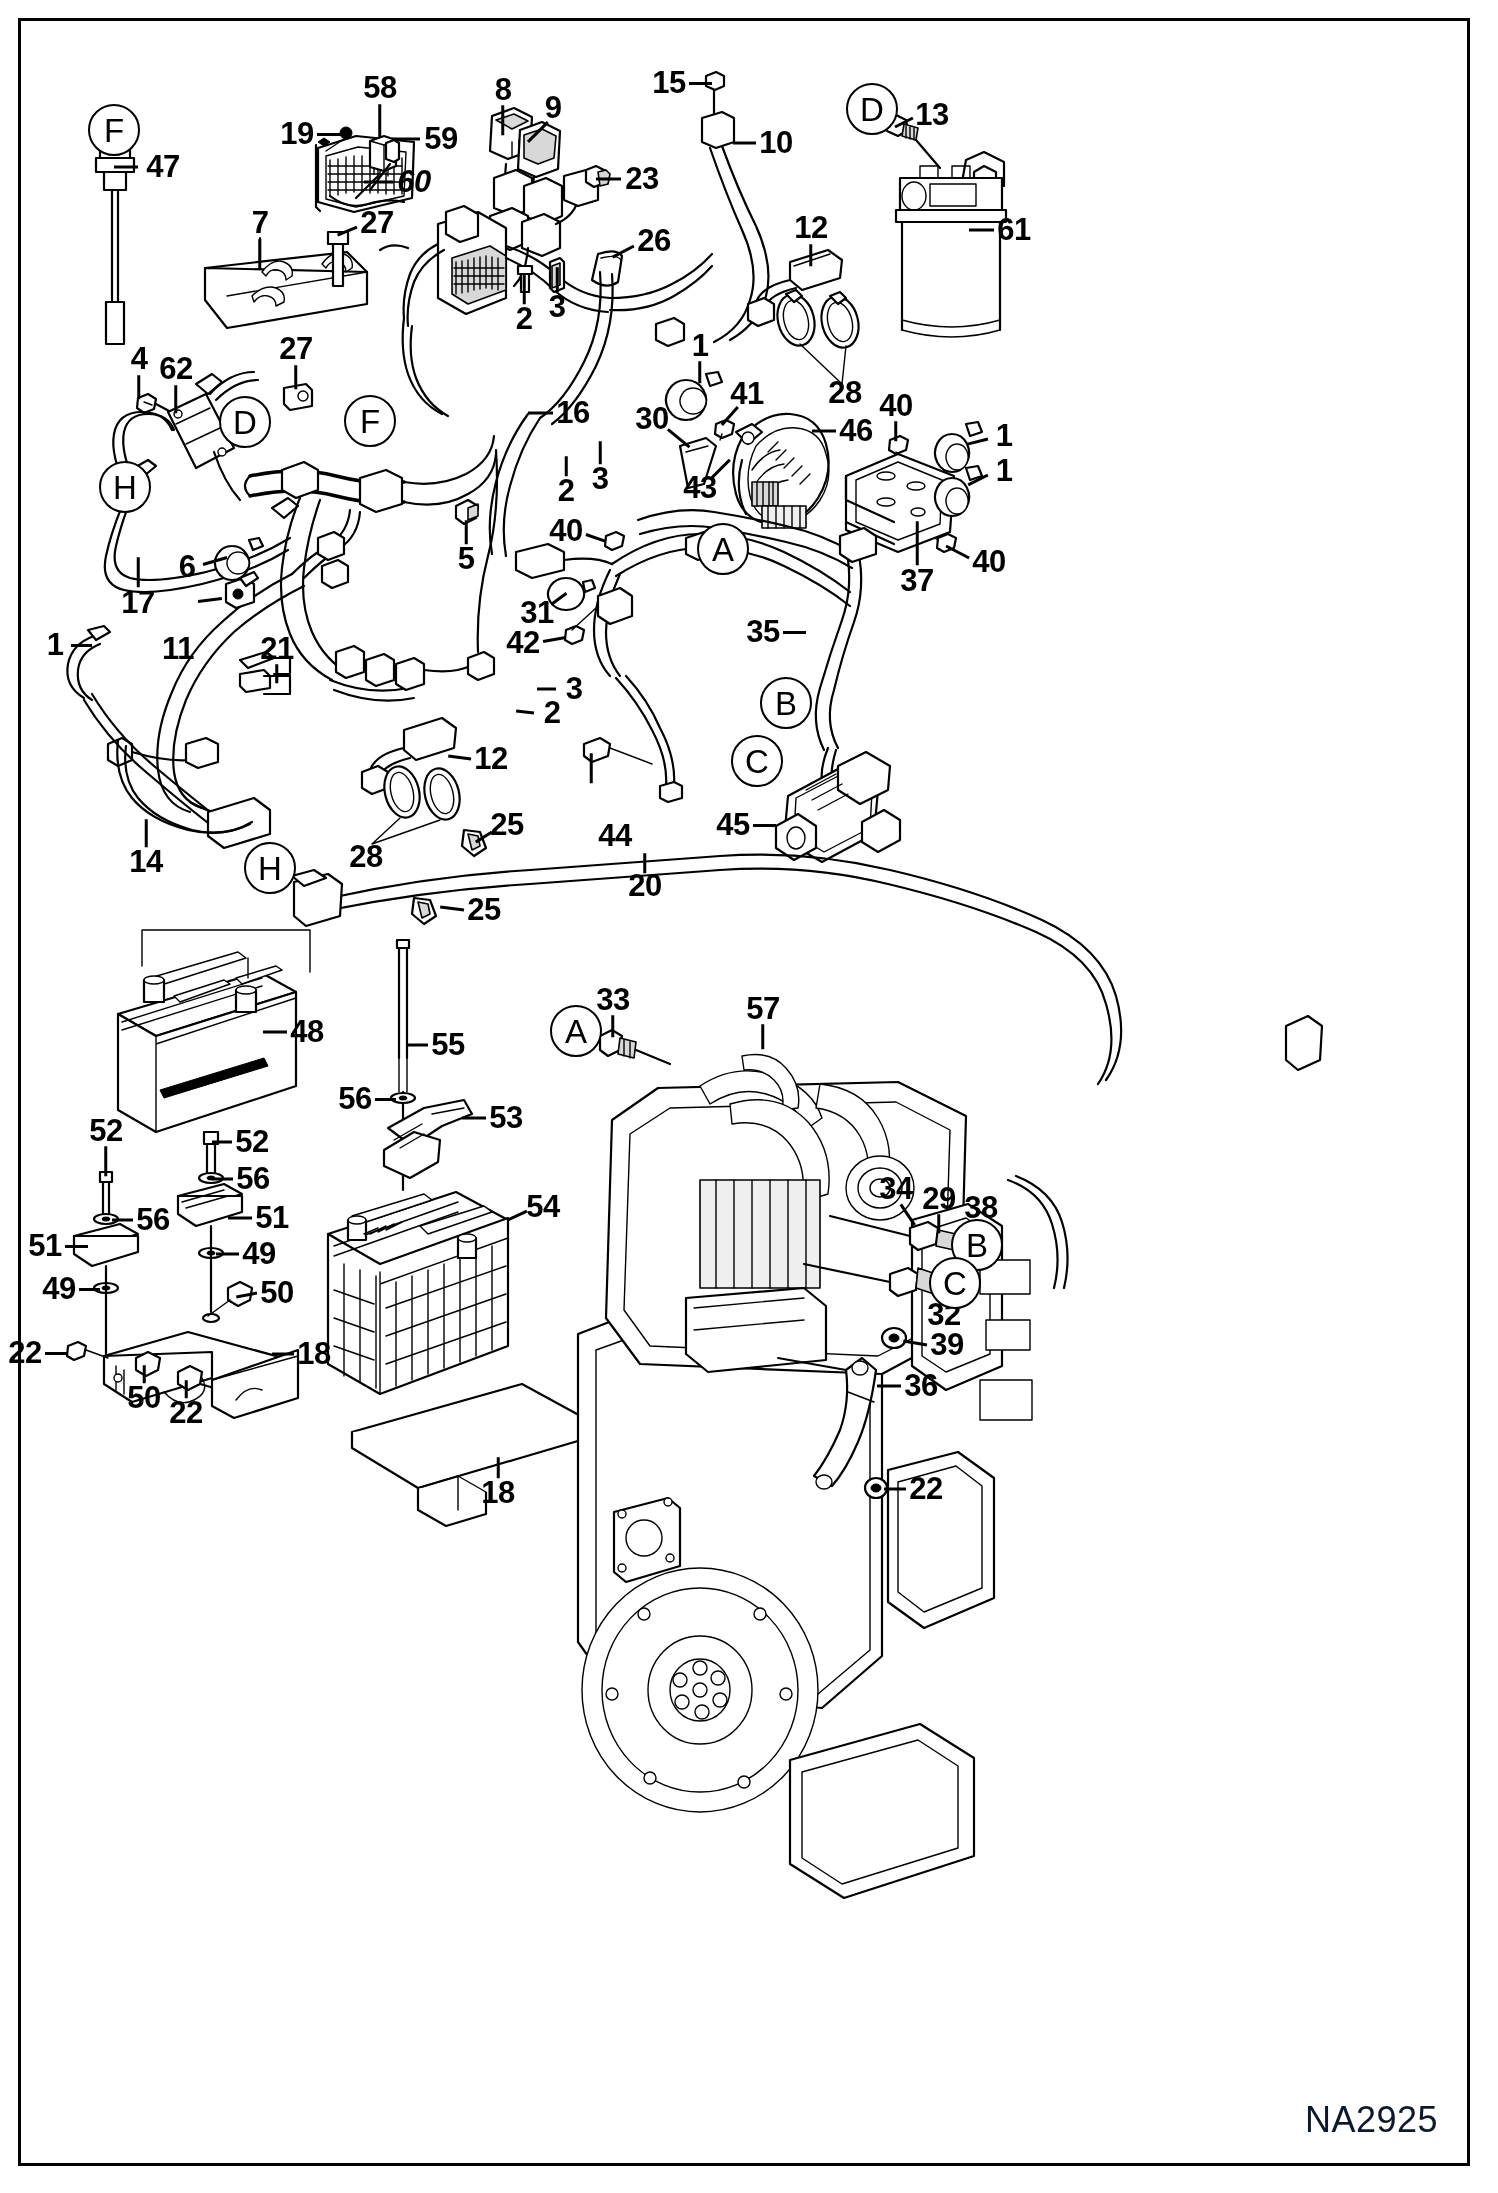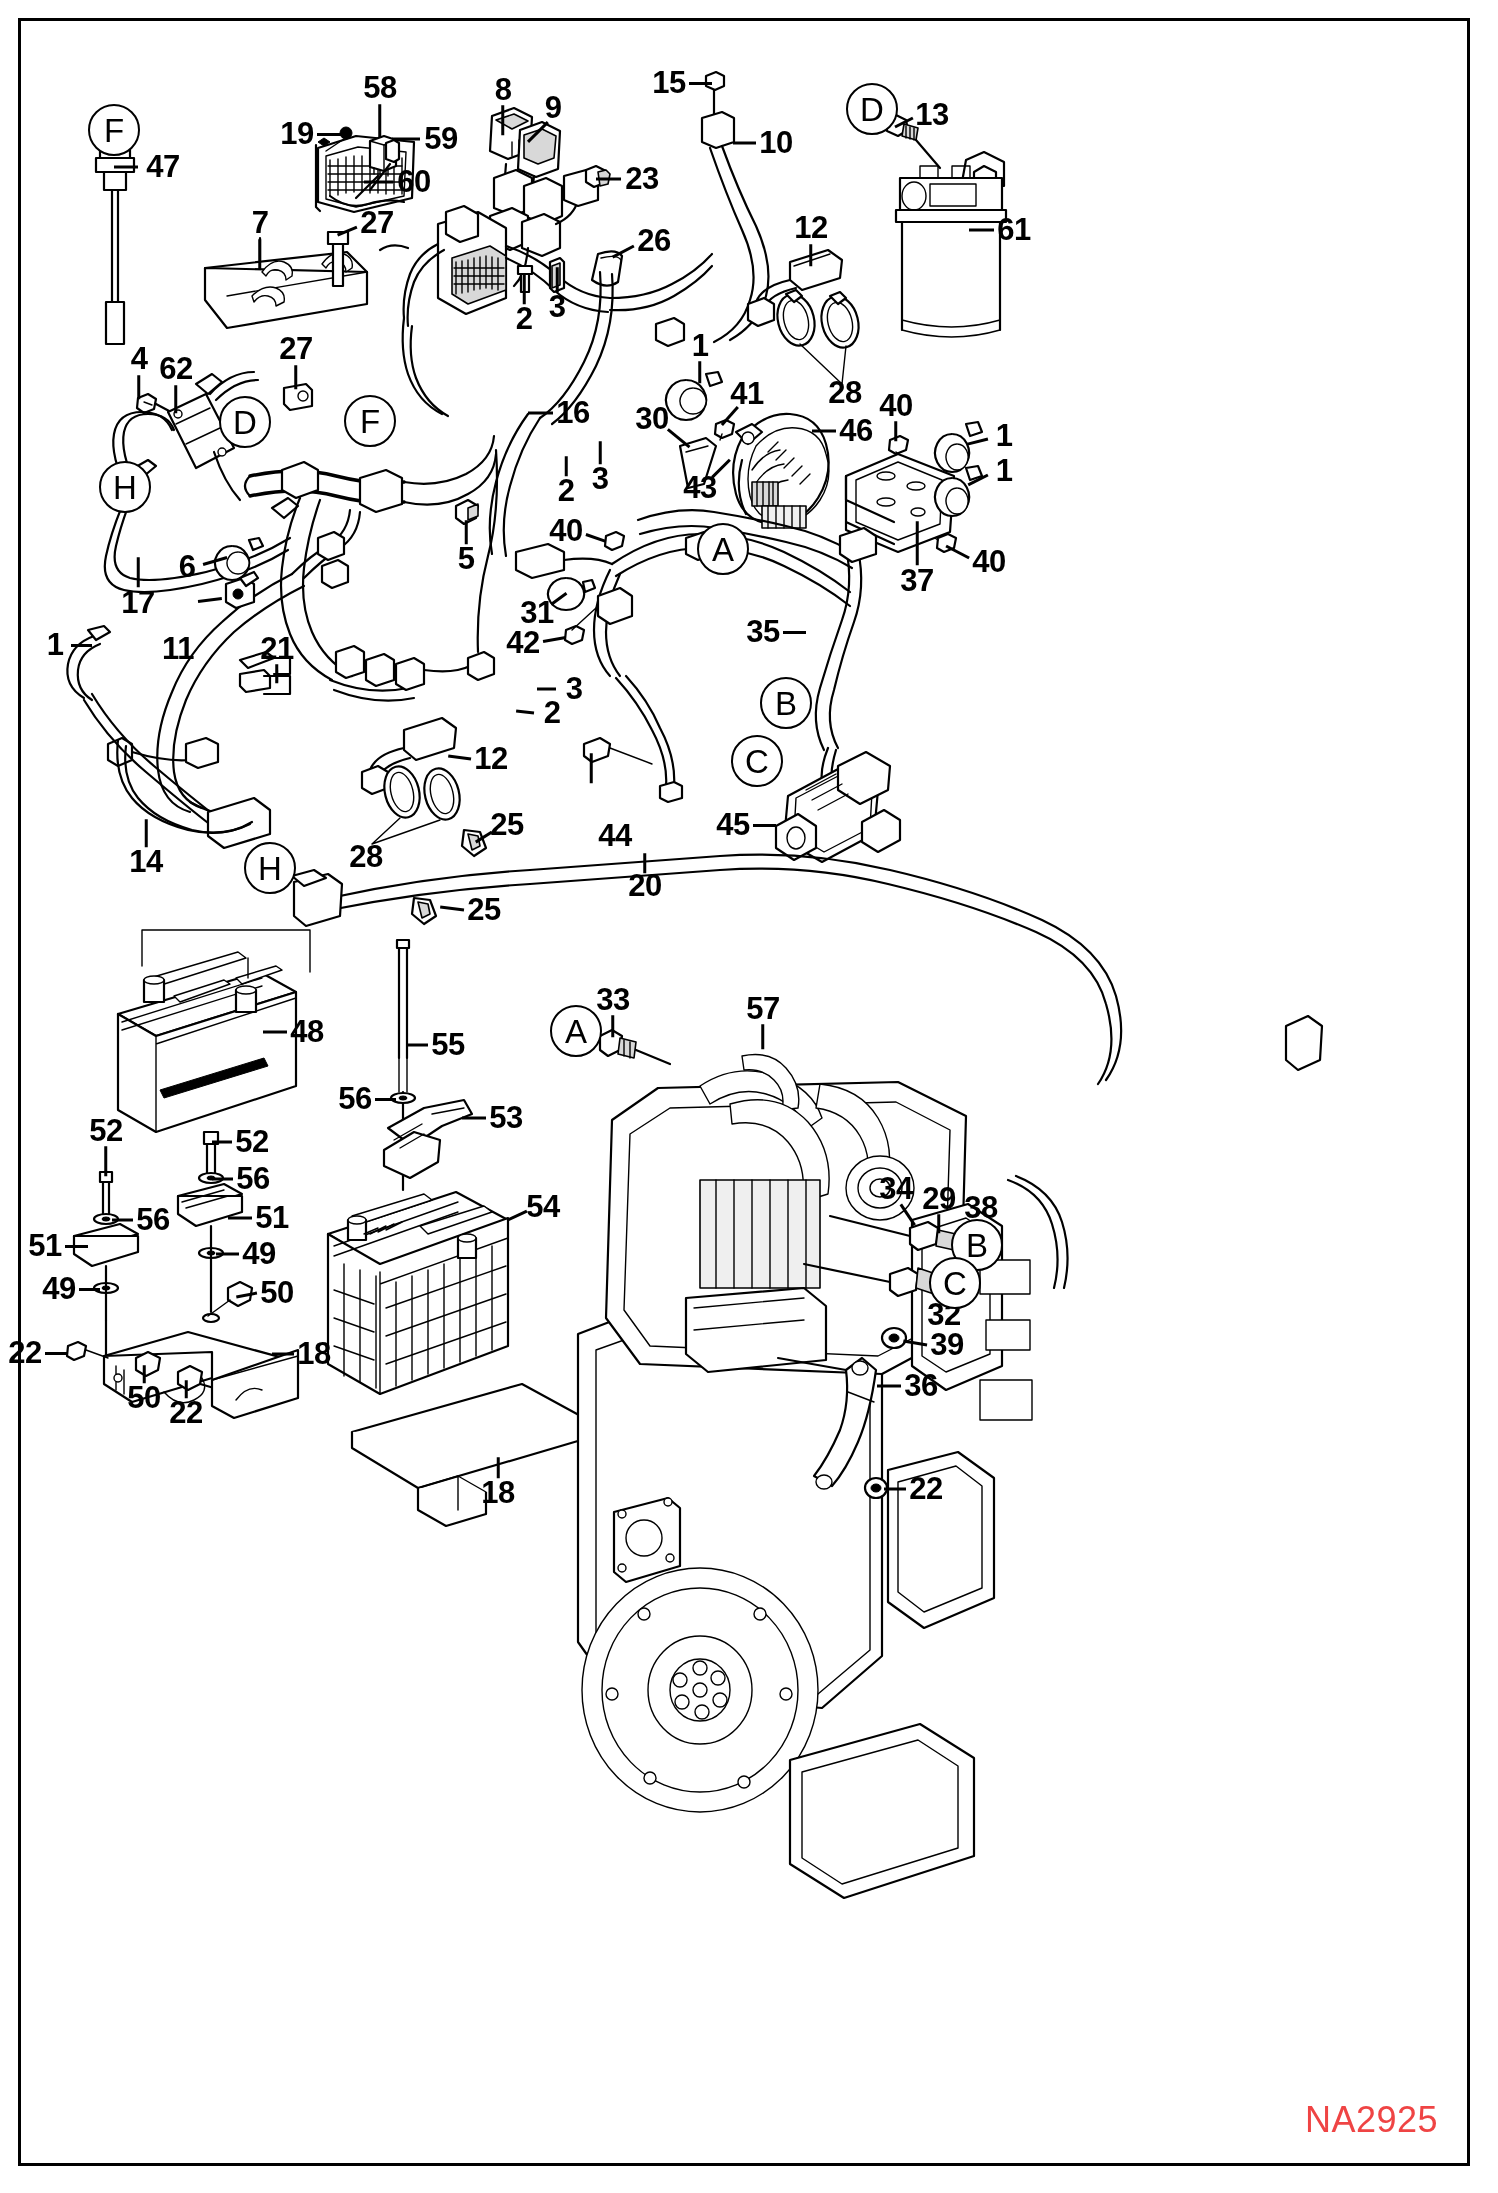--- a/index.html
+++ b/index.html
@@ -52,21 +52,21 @@
     background:#000;
     transform-origin:0 50%;
     height:2.5px;
   }
   
   #dwgno{
     position:absolute;
     right:60px;bottom:52px;
     font-family:"Liberation Sans", sans-serif;
     font-size:36px;
-    color:#ef4444;
+    color:#0f172a;
     letter-spacing:0.5px;
   }
   
   #art{position:absolute;left:0;top:0;width:1498px;height:2193px;pointer-events:none;}
   #art .ln{fill:none;stroke:#000;stroke-width:2.2;stroke-linecap:round;stroke-linejoin:round;}
   #art .lnT{fill:none;stroke:#000;stroke-width:1.4;stroke-linecap:round;stroke-linejoin:round;}
   #art .lnH{fill:none;stroke:#000;stroke-width:3.4;stroke-linecap:round;stroke-linejoin:round;}
   #art .fl{fill:#000;stroke:#000;stroke-width:1;}
   #art .wh{fill:#fff;stroke:#000;stroke-width:2.2;stroke-linejoin:round;}
   #art .whT{fill:#fff;stroke:#000;stroke-width:1.4;stroke-linejoin:round;}
@@ -710,21 +710,21 @@
   <div id="callout-layer">
       <div class="leader" style="left: 138px; top: 166px; width: 24px; transform: rotate(180deg);"></div>
       <div class="lbl" style="left: 163px; top: 166px;">47</div>
       <div class="leader" style="left: 380px; top: 103px; width: 33px; transform: rotate(90deg);"></div>
       <div class="lbl" style="left: 380px; top: 87px;">58</div>
       <div class="leader" style="left: 317px; top: 133px; width: 28px; transform: rotate(0deg);"></div>
       <div class="lbl" style="left: 297px; top: 133px;">19</div>
       <div class="leader" style="left: 420px; top: 138px; width: 28px; transform: rotate(180deg);"></div>
       <div class="lbl" style="left: 441px; top: 138px;">59</div>
       <div class="leader" style="left: 393px; top: 181px; width: 29px; transform: rotate(180deg);"></div>
-      <div class="lbl" style="left: 414px; top: 181px;">60</div>
+      <div class="lbl" style="left: 414px; top: 181px; font-style: italic;">60</div>
       <div class="leader" style="left: 503px; top: 104px; width: 30px; transform: rotate(90deg);"></div>
       <div class="lbl" style="left: 503px; top: 89px;">8</div>
       <div class="leader" style="left: 548px; top: 121px; width: 28.2843px; transform: rotate(135deg);"></div>
       <div class="lbl" style="left: 553px; top: 107px;">9</div>
       <div class="leader" style="left: 621px; top: 178px; width: 25px; transform: rotate(180deg);"></div>
       <div class="lbl" style="left: 642px; top: 178px;">23</div>
       <div class="leader" style="left: 689px; top: 82px; width: 23px; transform: rotate(0deg);"></div>
       <div class="lbl" style="left: 669px; top: 82px;">15</div>
       <div class="leader" style="left: 756px; top: 142px; width: 23px; transform: rotate(180deg);"></div>
       <div class="lbl" style="left: 776px; top: 142px;">10</div>

